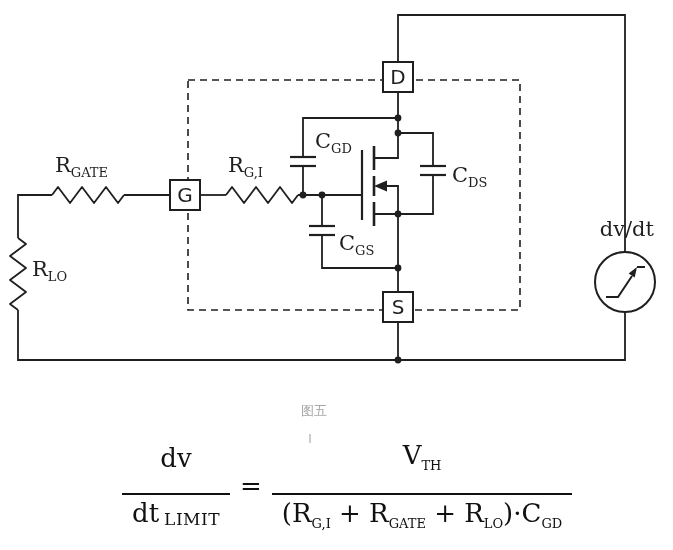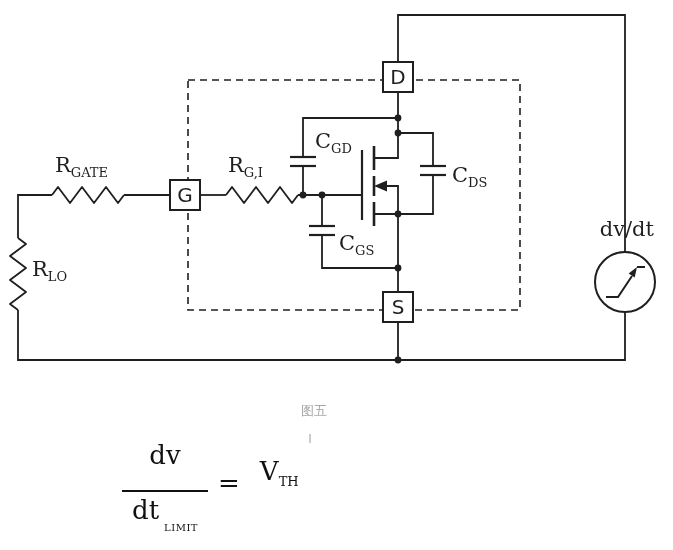--- a/index.html
+++ b/index.html
@@ -20,21 +20,21 @@
   }
   .stray{position:absolute;top:434px;left:309px;width:2px;height:9px;background:#cccccc;}
   .formula{
     position:absolute;top:440px;left:122px;display:flex;align-items:center;
     font-size:26px;color:#111111;
   }
   .frac{display:flex;flex-direction:column;align-items:center;}
   .frac .num{padding:0 10px 20px;white-space:nowrap;}
   .frac .den{border-top:2px solid #111111;padding:3px 10px 0;white-space:nowrap;}
   .formula sub{font-size:13px;}
-  .limit{font-size:10px;margin-left:5px;position:relative;top:12px;letter-spacing:.5px;}
+  .limit{font-size:17px;margin-left:5px;position:relative;top:3px;letter-spacing:.5px;}
   .eq{margin:0 10px;}
 </style>
 </head>
 <body>
 
 <div class="stage">
 
   <svg width="673" height="385" viewBox="0 0 673 385">
 
     <rect x="188" y="80" width="332" height="230" fill="none" stroke="#1f1f1f" stroke-width="1.6" stroke-dasharray="7 5"></rect>
@@ -129,16 +129,17 @@
   <div class="stray"></div>
 
   <div class="formula">
     <div class="frac">
       <div class="num">dv</div>
       <div class="den"><span>dt</span><span class="limit">LIMIT</span></div>
     </div>
     <div class="eq">=</div>
     <div class="frac">
       <div class="num"><span>V</span><sub>TH</sub></div>
+      <div class="den"><span>(R</span><sub>G,I</sub><span> + R</span><sub>GATE</sub><span> + R</span><sub>LO</sub><span>)·C</span><sub>GD</sub></div>
     </div>
   </div>
 
 </div>
 
 </body></html>

